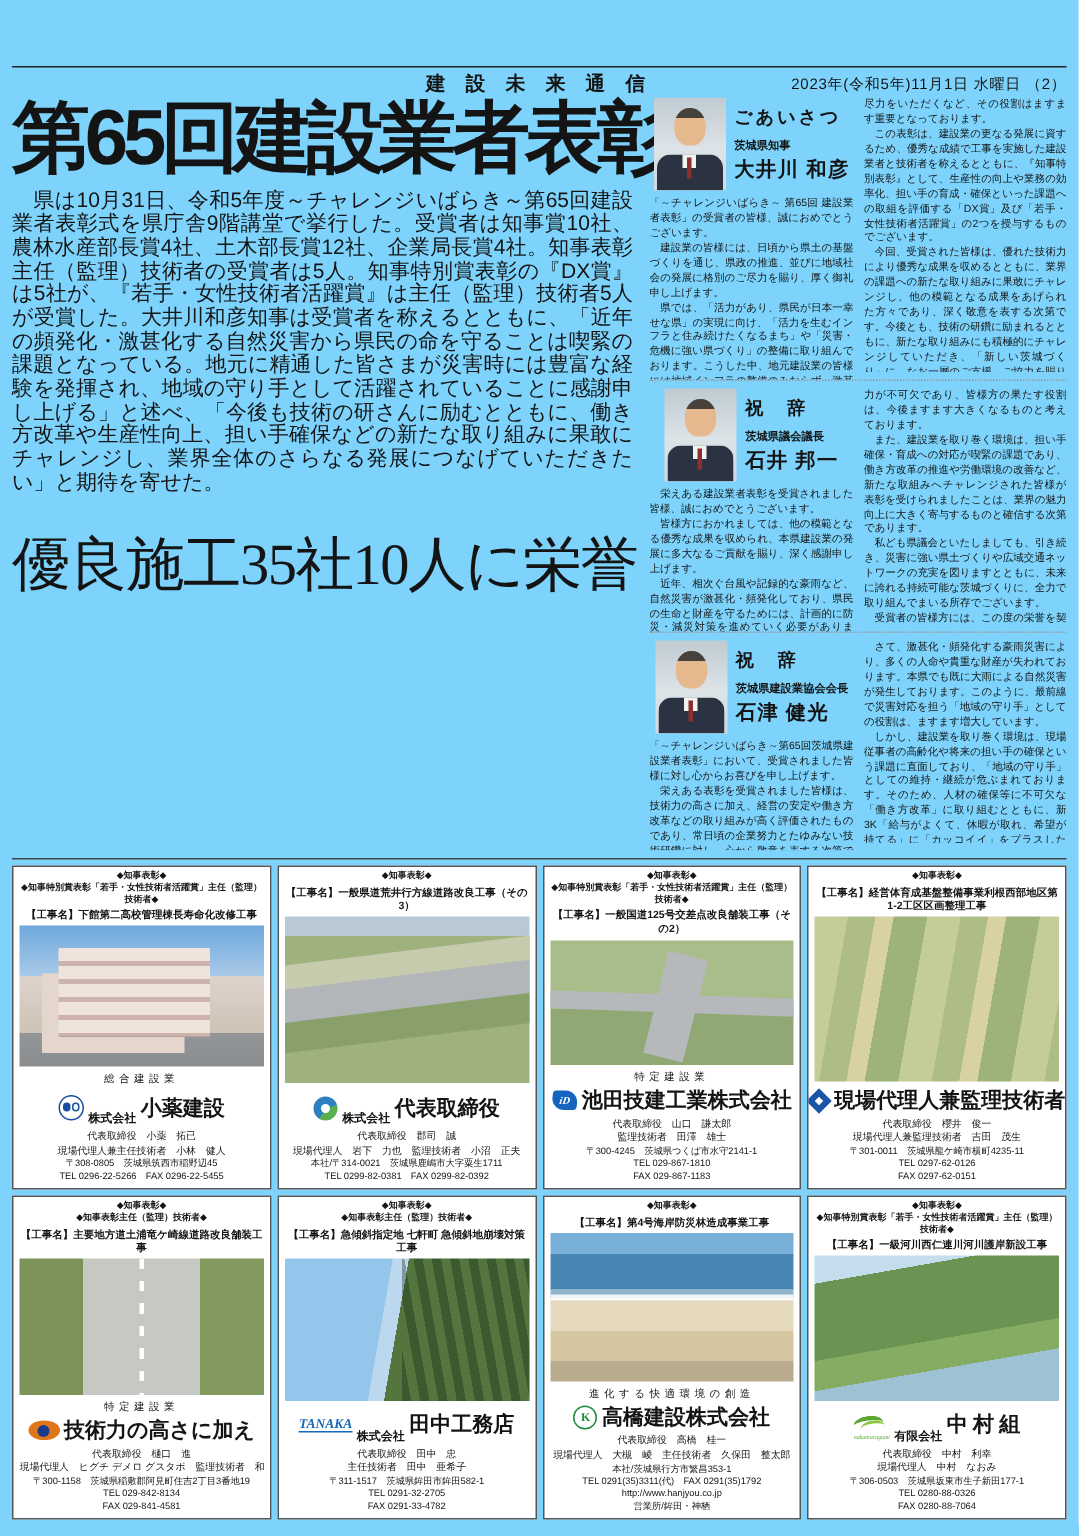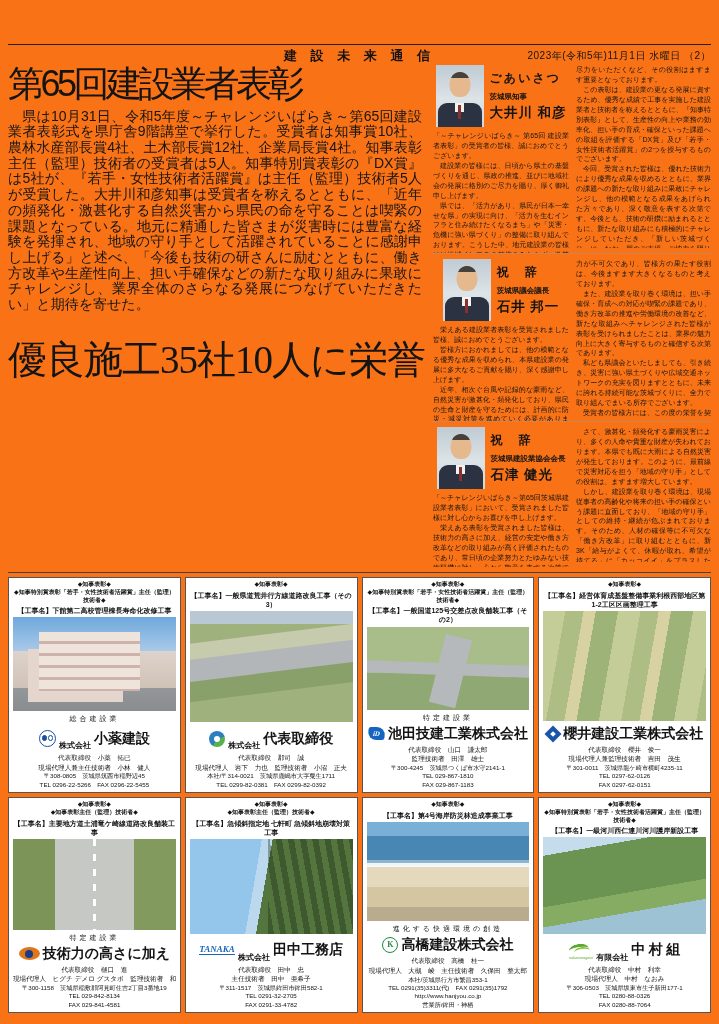--- a/index.html
+++ b/index.html
@@ -1,27 +1,27 @@
 <!DOCTYPE html>
 <html><head>
 <meta charset="utf-8">
 <style>
   html,body{margin:0;padding:0;background:#e8e8e8;}
-  .page{width:719px;height:1024px;background:#f97316;position:relative;margin:0 auto;
+  .page{width:719px;height:1024px;background:#7dd3fc;position:relative;margin:0 auto;
         font-family:"Liberation Sans","DejaVu Sans",sans-serif;color:#141414;overflow:hidden;}
   
   .masthead{margin:44px 8px 0;border-top:1.5px solid #222;position:relative;height:18px;}
   .masthead-title{position:absolute;left:50%;transform:translateX(-50%);top:2px;
         font-size:13px;font-weight:bold;letter-spacing:5px;white-space:nowrap;}
   .masthead-date{position:absolute;right:0;top:4px;font-size:10px;letter-spacing:.5px;}
   
   .content{display:flex;gap:11px;padding:2px 8px 0;height:502px;overflow:hidden;}
   .left-col{width:414px;flex:none;}
   .right-col{width:278px;flex:none;height:502px;overflow:hidden;}
-  h1.headline{margin:0;font-size:36px;line-height:1.05;font-weight:400;letter-spacing:-3.5px;white-space:nowrap;}
+  h1.headline{margin:0;font-size:52px;line-height:1.05;font-weight:700;letter-spacing:-3.5px;white-space:nowrap;}
   .lead{margin:6px 0 0;font-size:14px;line-height:1.12;text-align:justify;}
   .subheadline{margin:20px 0 0;font-family:"Liberation Serif","DejaVu Serif",serif;
         font-size:39px;font-weight:normal;letter-spacing:-1px;text-align:center;white-space:nowrap;}
   
   .ceremony-photo{height:254px;margin-top:7px;position:relative;overflow:hidden;
         background:
           repeating-linear-gradient(90deg,rgba(255,255,255,.12) 0 3px,rgba(0,0,0,0) 3px 11px),
           linear-gradient(180deg,#e7dbbc 0%,#ddcda6 30%,#d5c49a 60%,#c9b68c 100%);}
   .cp-ceiling{position:absolute;left:0;top:0;right:0;height:72px;
         background:repeating-linear-gradient(180deg,#ece1c4 0 9px,#dccfa9 9px 11px);
@@ -310,21 +310,21 @@
     <div class="ad-award">◆知事表彰◆</div>
 
     <div class="ad-project">【工事名】経営体育成基盤整備事業利根西部地区第1-2工区区画整理工事</div>
     <div class="ad-photo ph-fields">
           <div class="ph-overlay"></div>
         </div>
 
     <div class="ad-company">
       <span class="ad-logo logo-diamond"></span>
 
-      <span class="ad-cname">櫻井建設工業株式会社</span>
+      <span class="ad-cname">現場代理人兼監理技術者</span>
     </div>
     <div class="ad-officer">代表取締役　櫻井　俊一</div>
     <div class="ad-officer">現場代理人兼監理技術者　吉田　茂生</div>
     <div class="ad-contact">〒301-0011　茨城県龍ケ崎市横町4235-11</div>
     <div class="ad-contact">TEL 0297-62-0126</div>
     <div class="ad-contact">FAX 0297-62-0151</div>
 
   </div>
 
   <div class="ad">

